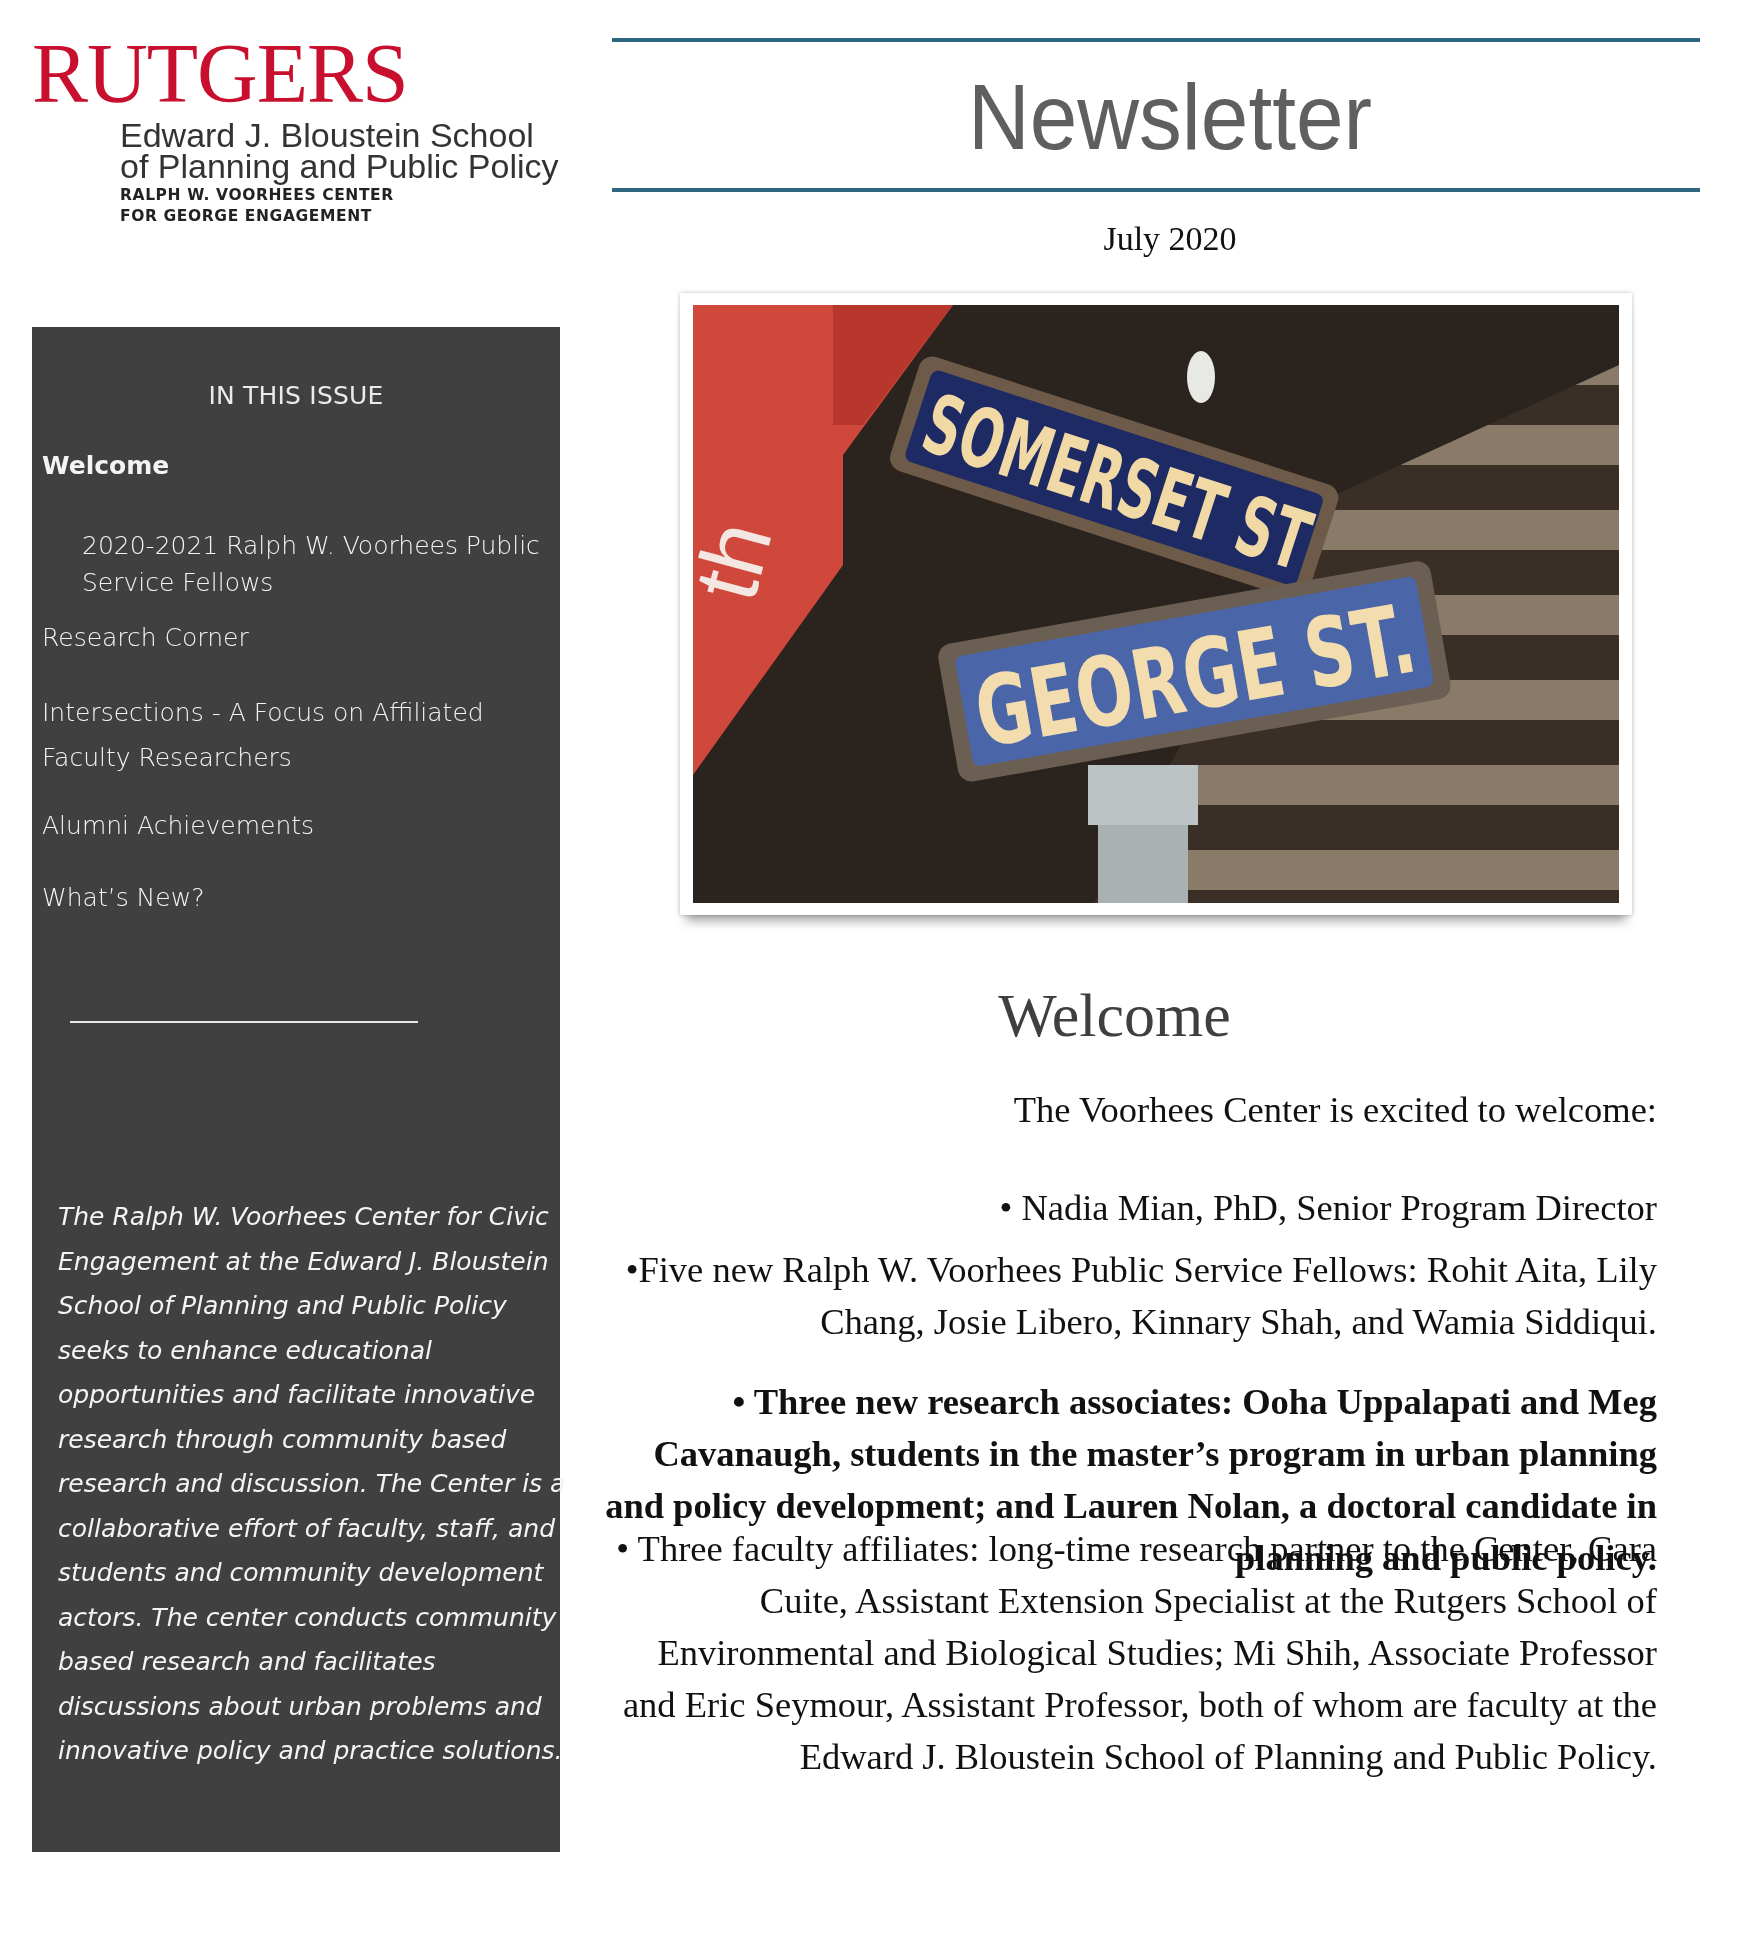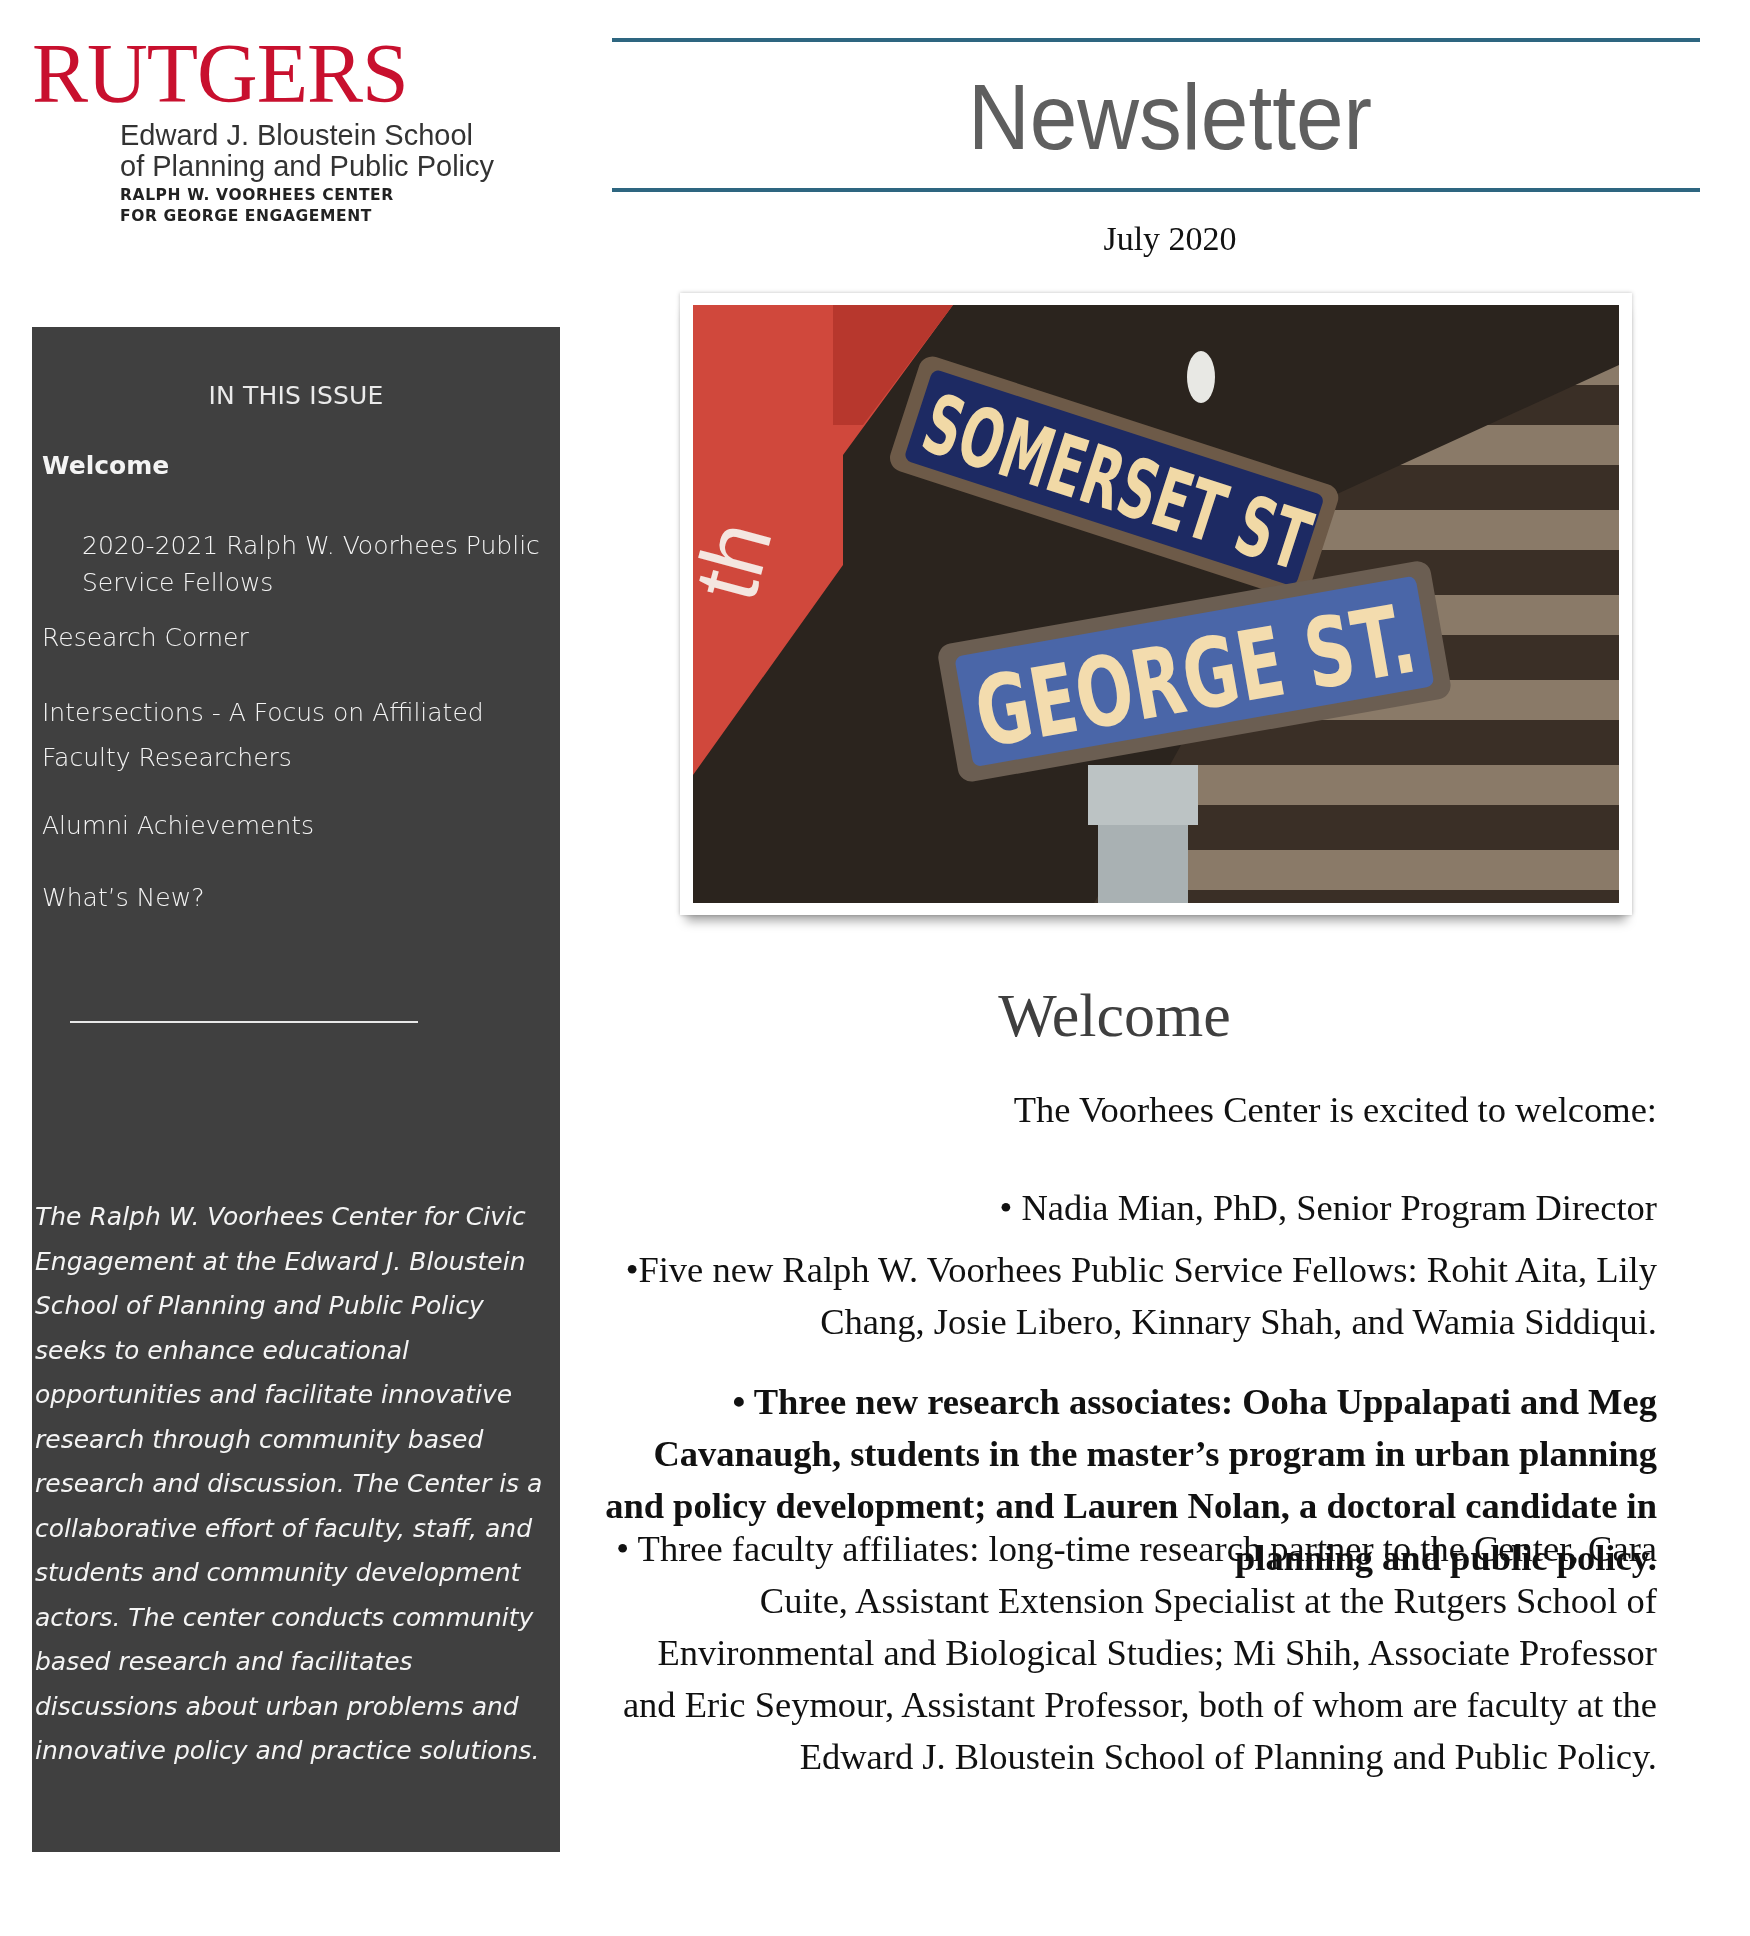--- a/index.html
+++ b/index.html
@@ -1,40 +1,40 @@
 <!DOCTYPE html>
 <html><head>
 <meta charset="utf-8">
 <style>
   html, body { margin:0; padding:0; background:#ffffff; }
   body { width:1750px; height:1936px; position:relative; overflow:hidden; }
   .abs { position:absolute; }
 
   
   .logo-rutgers { left:32px; top:32px; font-family:"Liberation Serif", serif; color:#c8102e; font-size:84px; line-height:84px; letter-spacing:-1px; }
-  .logo-school { left:120px; top:120px; font-family:"Liberation Sans", sans-serif; color:#333; font-size:29px; line-height:31px; font-weight:300; }
+  .logo-school { left:120px; top:120px; font-family:"Liberation Sans", sans-serif; color:#333; font-size:34px; line-height:31px; font-weight:300; }
   .logo-center { left:120px; top:185px; font-family:"DejaVu Sans", sans-serif; color:#222; font-size:15.5px; line-height:21px; font-weight:bold; letter-spacing:0.6px; }
 
   
   .rule { left:612px; width:1088px; height:4px; background:#2e6680; }
   .title { left:612px; width:1116px; top:62px; text-align:center; font-family:"Liberation Sans", sans-serif; font-size:92px; line-height:110px; color:#5f5f5f; font-weight:normal; transform:scaleX(0.93); transform-origin:center; }
   .date { left:612px; width:1116px; top:220px; text-align:center; font-family:"Liberation Serif", serif; font-size:34px; color:#111; }
 
   
   .photo-frame { left:680px; top:293px; width:952px; height:622px; background:#fff; box-shadow:0 12px 10px -6px rgba(0,0,0,0.35), 0 0 4px rgba(0,0,0,0.25); }
   .photo { left:13px; top:12px; width:926px; height:598px; overflow:hidden; background:#6b5a4a; }
   .photo svg { display:block; }
 
   
   .sidebar { left:32px; top:327px; width:528px; height:1525px; background:#404040; color:#f2f2f2; font-family:"DejaVu Sans", sans-serif; }
   .sb-head { position:absolute; left:0; width:528px; text-align:center; font-size:25px; letter-spacing:0.2px; color:#eaeaea; }
   .sb-item { position:absolute; left:10px; width:500px; font-size:25px; line-height:37px; color:#f4f4f4; font-weight:300; }
   .sb-item.bold { font-weight:bold; }
   .sb-divider { position:absolute; left:38px; top:694px; width:348px; height:2px; background:#e8e8e8; }
-  .sb-about { position:absolute; left:3px; top:868px; width:510px; font-style:italic; font-size:25px; line-height:44.5px; color:#f4f4f4; font-weight:300; }
+  .sb-about { position:absolute; left:26px; top:868px; width:510px; font-style:italic; font-size:25px; line-height:44.5px; color:#f4f4f4; font-weight:300; }
 
   
   .welcome-h { left:597px; width:1035px; top:980px; text-align:center; font-family:"Liberation Serif", serif; font-size:62px; color:#3f3f3f; }
   .para { left:597px; width:1060px; font-family:"Liberation Serif", serif; font-size:36.5px; line-height:52px; color:#111;text-align:right; }
 </style>
 </head>
 <body>
 
 <div class="abs logo-rutgers">RUTGERS</div>
 <div class="abs logo-school">

